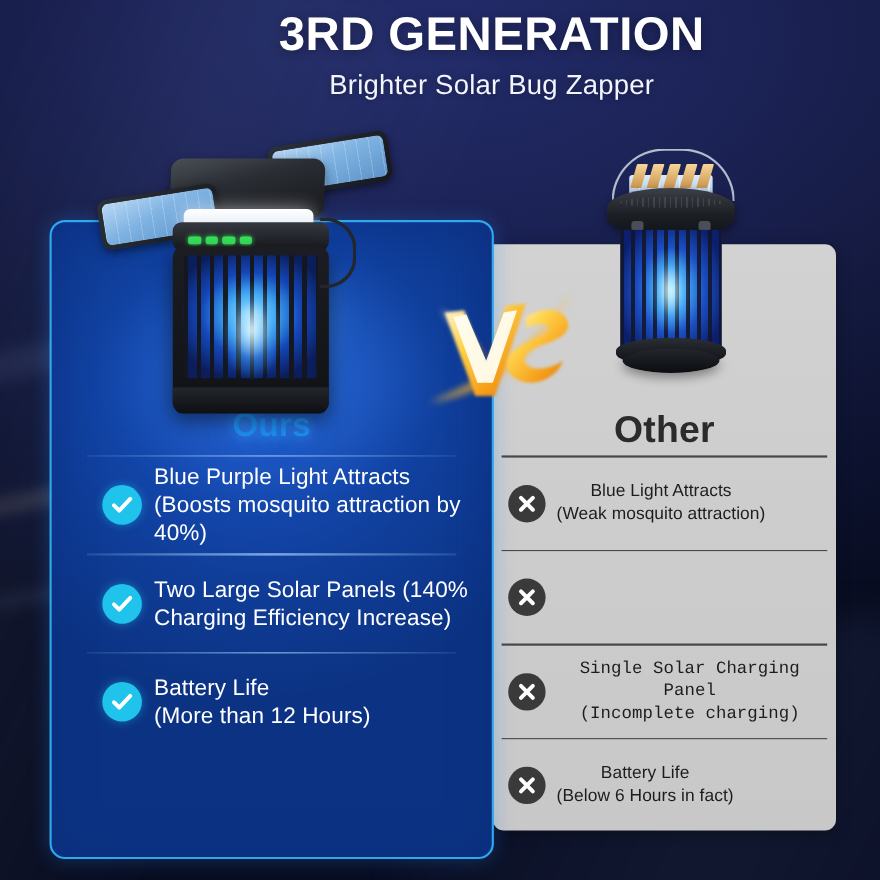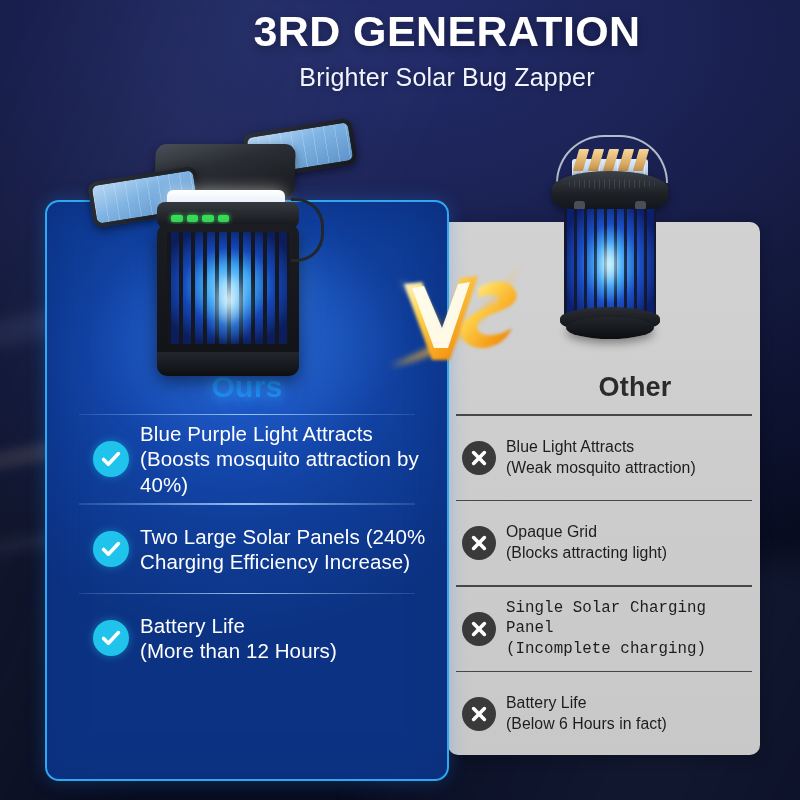--- a/index.html
+++ b/index.html
@@ -69,37 +69,37 @@
   }
 
   
   .title-ours{
     position:absolute;left:0;top:168px;width:400px;text-align:center;
     font-size:30px;font-weight:bold;color:#1f8ff7;letter-spacing:.3px;
     text-shadow:0 0 13px rgba(60,160,255,.95),0 0 26px rgba(40,130,255,.55);
   }
   .title-other{
     position:absolute;left:0;top:150px;width:312px;text-align:center;
-    font-size:27px;font-weight:bold;color:#2b2b2b;letter-spacing:.2px;padding-left:31px;
+    font-size:34px;font-weight:bold;color:#2b2b2b;letter-spacing:.2px;
   }
 
   
   .list-ours{position:absolute;left:0;top:212px;width:400px;}
   .row-o{display:flex;align-items:center;padding:0 16px 0 14px;box-sizing:border-box;margin-left:32px;}
   .divider-o{height:1px;margin:0 32px;background:linear-gradient(90deg,rgba(150,200,255,.15),rgba(175,215,255,.85),rgba(150,200,255,.15));}
   .chk{
     flex:0 0 auto;width:36px;height:36px;border-radius:50%;
     background:#1fc3ec;display:flex;align-items:center;justify-content:center;
     margin-right:11px;box-shadow:0 0 9px rgba(31,195,236,.45);
   }
   .chk svg{display:block;}
   .txt-o{color:#ffffff;font-size:20.5px;line-height:1.24;letter-spacing:.1px;}
 
   .list-other{position:absolute;left:0;top:192px;width:312px;}
-  .row-x{display:flex;align-items:center;padding:0 12px 0 14px;box-sizing:border-box;}
+  .row-x{display:flex;align-items:center;padding:0 12px 0 14px;box-sizing:border-box;text-align:center;}
   .divider-x{height:1.5px;margin:0 8px;background:#2f2f2f;opacity:.85;}
   .xc{
     flex:0 0 auto;width:34px;height:34px;border-radius:50%;
     background:#3a3a3a;display:flex;align-items:center;justify-content:center;margin-right:10px;
   }
   .xc svg{display:block;}
   .txt-x{color:#1d1d1d;font-size:15.8px;line-height:1.3;letter-spacing:.05px;}
 
   
   .vs{position:absolute;left:382px;top:248px;width:150px;height:140px;z-index:7;pointer-events:none;}
@@ -199,21 +199,21 @@
           <span class="txt-o">Blue Purple Light Attracts<br>(Boosts mosquito attraction by 40%)</span>
         </div>
         <div class="divider-o"></div>
         <div class="divider-o"></div>
         <div class="row-o" style="min-height: 88px;">
           <span class="chk">
             <svg width="22" height="22" viewBox="0 0 22 22">
               <path d="M3.6 11.4 L8.4 16.2 L18.4 5.6" stroke="#ffffff" stroke-width="3.6" stroke-linecap="round" stroke-linejoin="round" fill="none"></path>
             </svg>
           </span>
-          <span class="txt-o">Two Large Solar Panels (240% Charging Efficiency Increase)</span>
+          <span class="txt-o">Two Large Solar Panels (140% Charging Efficiency Increase)</span>
         </div>
         <div class="divider-o"></div>
         <div class="row-o" style="min-height: 88px;">
           <span class="chk">
             <svg width="22" height="22" viewBox="0 0 22 22">
               <path d="M3.6 11.4 L8.4 16.2 L18.4 5.6" stroke="#ffffff" stroke-width="3.6" stroke-linecap="round" stroke-linejoin="round" fill="none"></path>
             </svg>
           </span>
           <span class="txt-o">Battery Life<br>(More than 12 Hours)</span>
         </div>
@@ -232,21 +232,20 @@
           </span>
           <span class="txt-x">Blue Light Attracts<br>(Weak mosquito attraction)</span>
         </div>
         <div class="divider-x"></div>
         <div class="row-x" style="min-height: 84px;">
           <span class="xc">
             <svg width="20" height="20" viewBox="0 0 20 20">
               <path d="M4.6 4.6 L15.4 15.4 M15.4 4.6 L4.6 15.4" stroke="#ffffff" stroke-width="3.6" stroke-linecap="round" fill="none"></path>
             </svg>
           </span>
-          <span class="txt-x">Opaque Grid<br>(Blocks attracting light)</span>
         </div>
         <div class="divider-x"></div>
         <div class="row-x" style="min-height: 84px; font-family: Liberation Mono, monospace;">
           <span class="xc">
             <svg width="20" height="20" viewBox="0 0 20 20">
               <path d="M4.6 4.6 L15.4 15.4 M15.4 4.6 L4.6 15.4" stroke="#ffffff" stroke-width="3.6" stroke-linecap="round" fill="none"></path>
             </svg>
           </span>
           <span class="txt-x">Single Solar Charging Panel<br>(Incomplete charging)</span>
         </div>

